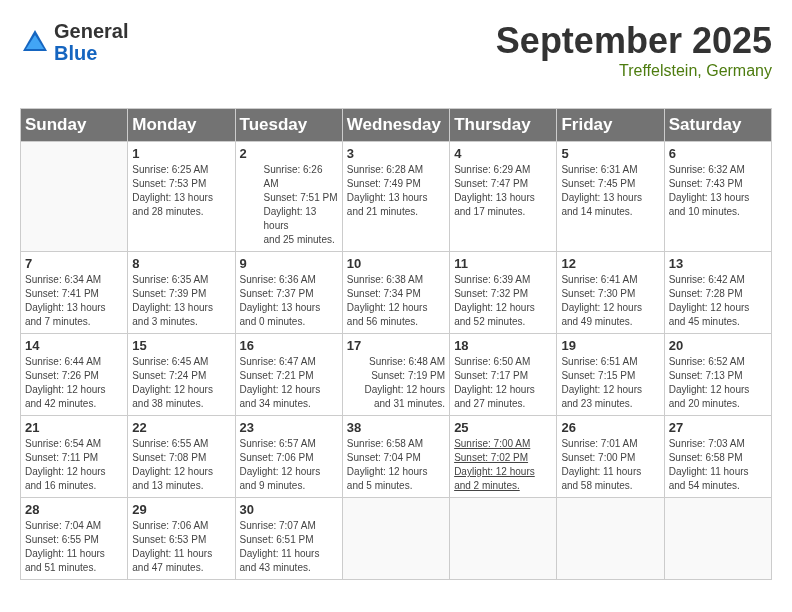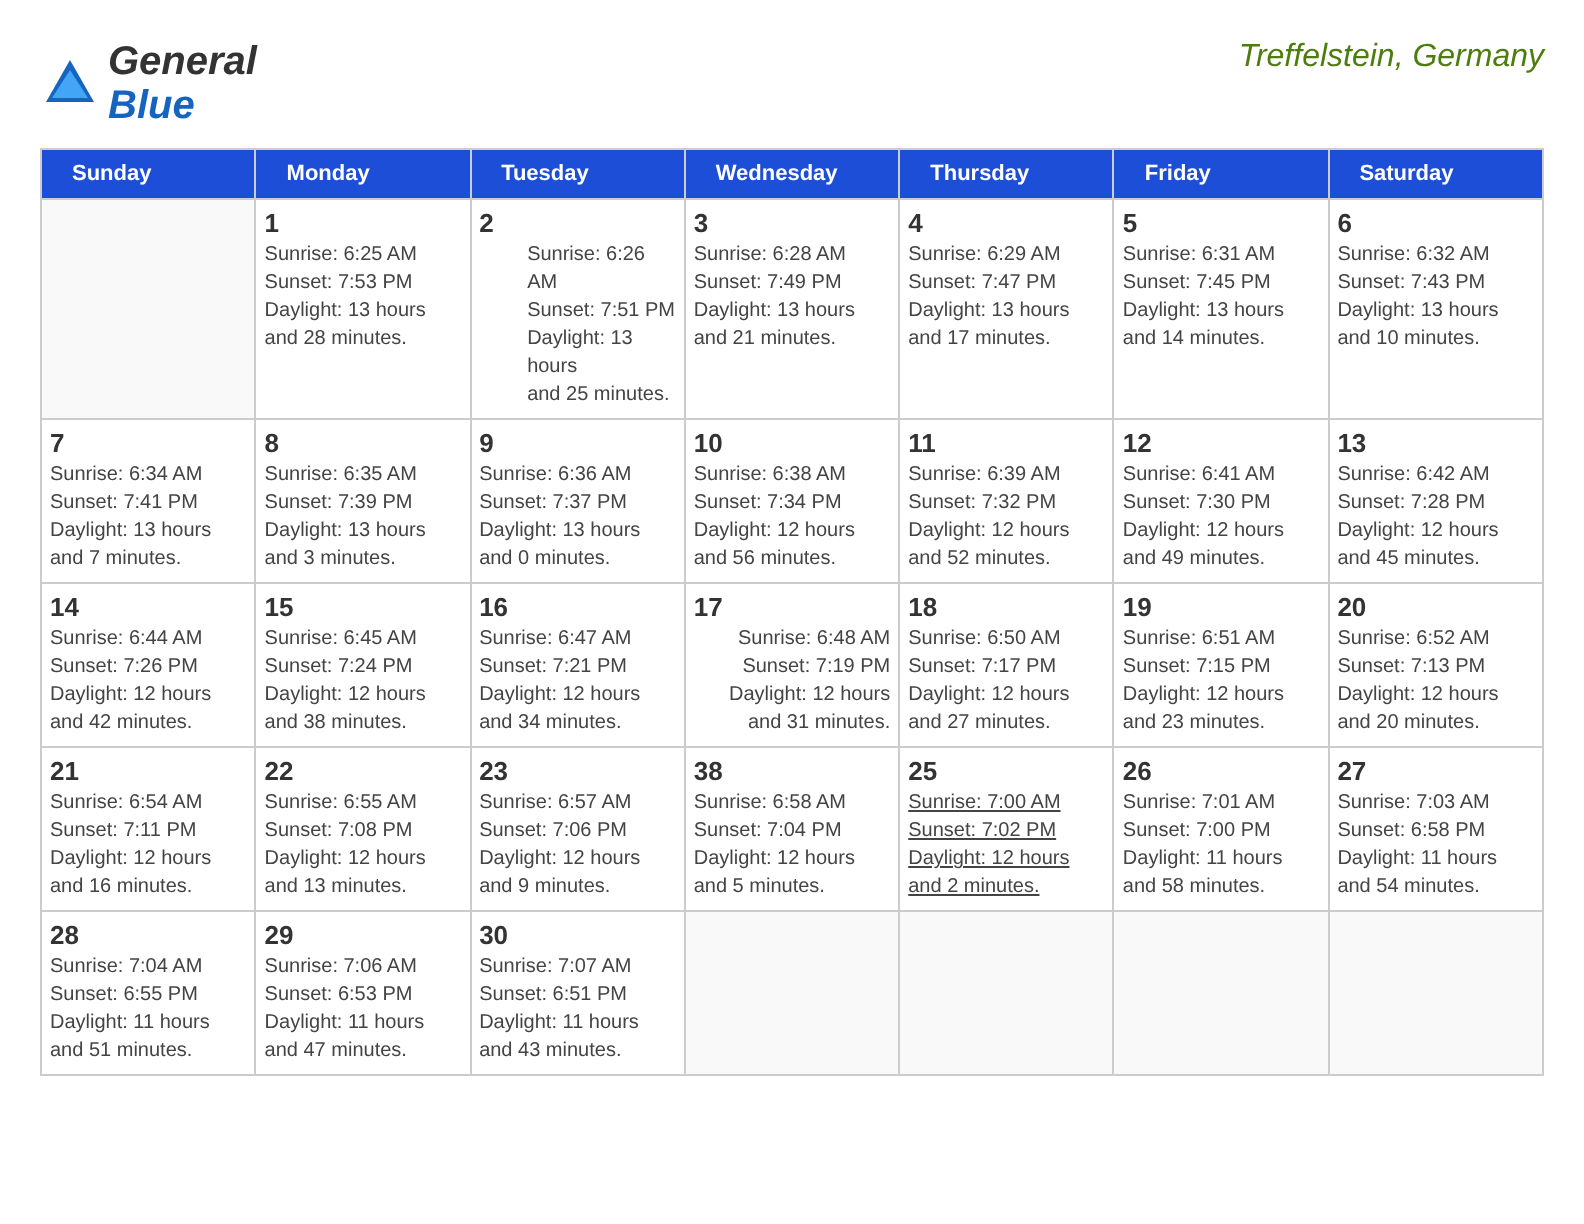--- a/index.html
+++ b/index.html
@@ -7,22 +7,21 @@
       font-family: Arial, sans-serif;
       background: #fff;
       width: 792px;
       min-height: 612px;
       padding: 20px;
     }
     .header {
       display: flex;
       justify-content: space-between;
       align-items: flex-start;
-      margin-bottom: 10px;
-      font-style: italic;
+      margin-bottom: 28px;
     }
     .logo {
       display: flex;
       align-items: center;
     }
     .logo-text {
       display: flex;
       flex-direction: column;
       line-height: 1.1;
     }
@@ -52,25 +51,25 @@
     .subtitle {
       font-size: 16px;
       color: #4d7c0f;
     }
     table {
       width: 100%;
       border-collapse: collapse;
       font-size: 11px;
     }
     thead tr th {
-      background-color: #1d4ed8;
+      background-color: #737373;
       color: #fff;
-      padding: 6px 15px;
+      padding: 6px 4px;
       text-align: left;
-      font-size: 11px;
+      font-size: 17px;
       font-weight: bold;
       border: 1px solid #ccc;
     }
     tbody tr td {
       border: 1px solid #ccc;
       vertical-align: top;
       padding: 4px;
       height: 80px;
       width: calc(100% / 7);
       color: #333;
@@ -100,20 +99,21 @@
     <svg class="logo-icon" viewBox="0 0 30 30">
       <polygon points="15,3 27,24 3,24" fill="#1565c0"></polygon>
       <polygon points="15,8 24,22 6,22" fill="#42a5f5"></polygon>
     </svg>
     <div class="logo-text">
       <span class="logo-general">General</span>
       <span class="logo-blue">Blue</span>
     </div>
   </div>
   <div class="title-block">
+    <div class="month-title">September 2025</div>
     <div class="subtitle">Treffelstein, Germany</div>
   </div>
 </div>
 
 <table>
   <thead>
     <tr>
     <th>Sunday</th>
         <th>Monday</th>
         <th>Tuesday</th>

